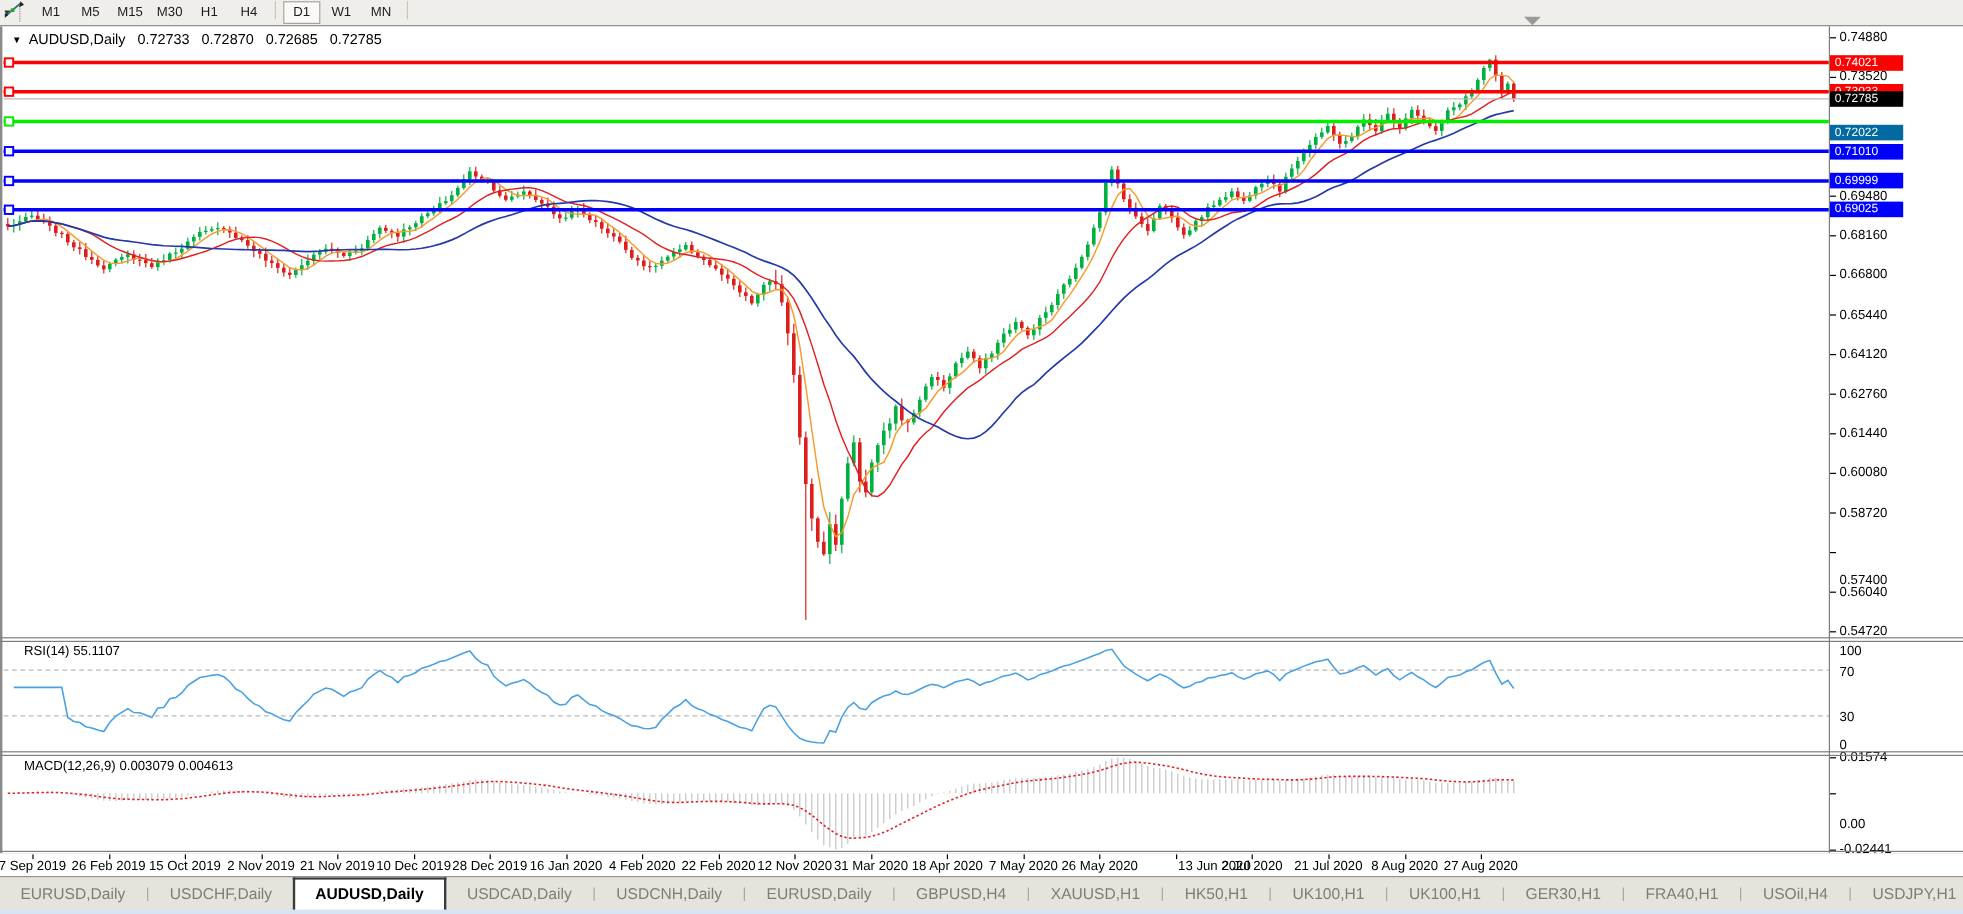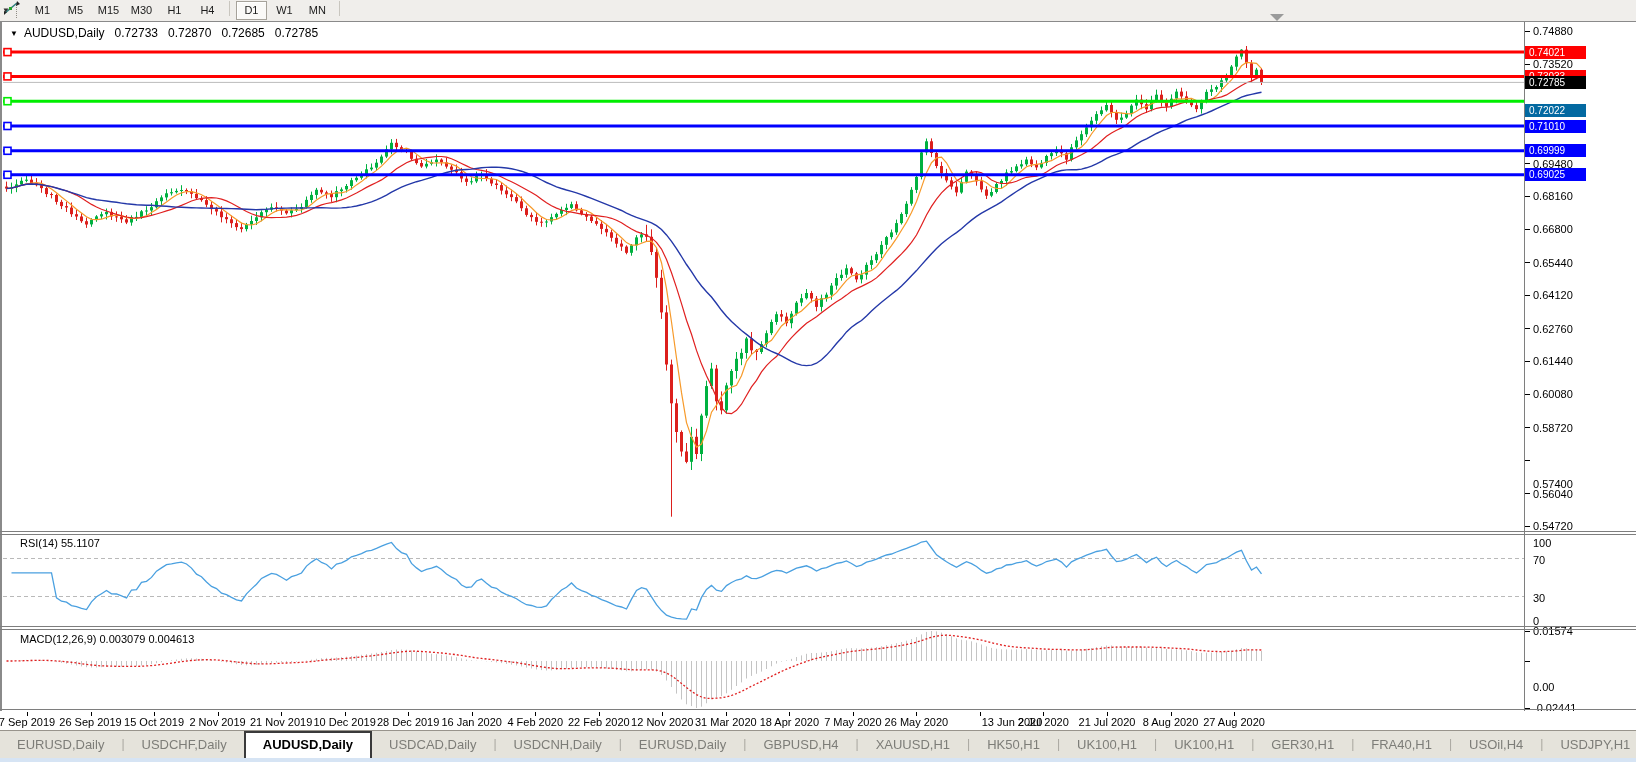--- a/index.html
+++ b/index.html
@@ -923,21 +923,21 @@
   <div class="split" style="top:626px"></div>
   <div class="split" style="top:629px"></div>
   <div class="split" style="top:709px"></div>
   <div class="split" style="top:711px"></div>
   <div id="vaxis"></div>
 
   <div id="dateaxis">
       <div class="dtick" style="left: 27px;"></div>
       <div class="dlab" style="left: 27px;">7 Sep 2019</div>
       <div class="dtick" style="left: 90.53px;"></div>
-      <div class="dlab" style="left: 90.53px;">26 Sep 2019</div>
+      <div class="dlab" style="left: 90.53px;">26 Feb 2019</div>
       <div class="dtick" style="left: 154.06px;"></div>
       <div class="dlab" style="left: 154.06px;">15 Oct 2019</div>
       <div class="dtick" style="left: 217.59px;"></div>
       <div class="dlab" style="left: 217.59px;">2 Nov 2019</div>
       <div class="dtick" style="left: 281.12px;"></div>
       <div class="dlab" style="left: 281.12px;">21 Nov 2019</div>
       <div class="dtick" style="left: 344.65px;"></div>
       <div class="dlab" style="left: 344.65px;">10 Dec 2019</div>
       <div class="dtick" style="left: 408.18px;"></div>
       <div class="dlab" style="left: 408.18px;">28 Dec 2019</div>

